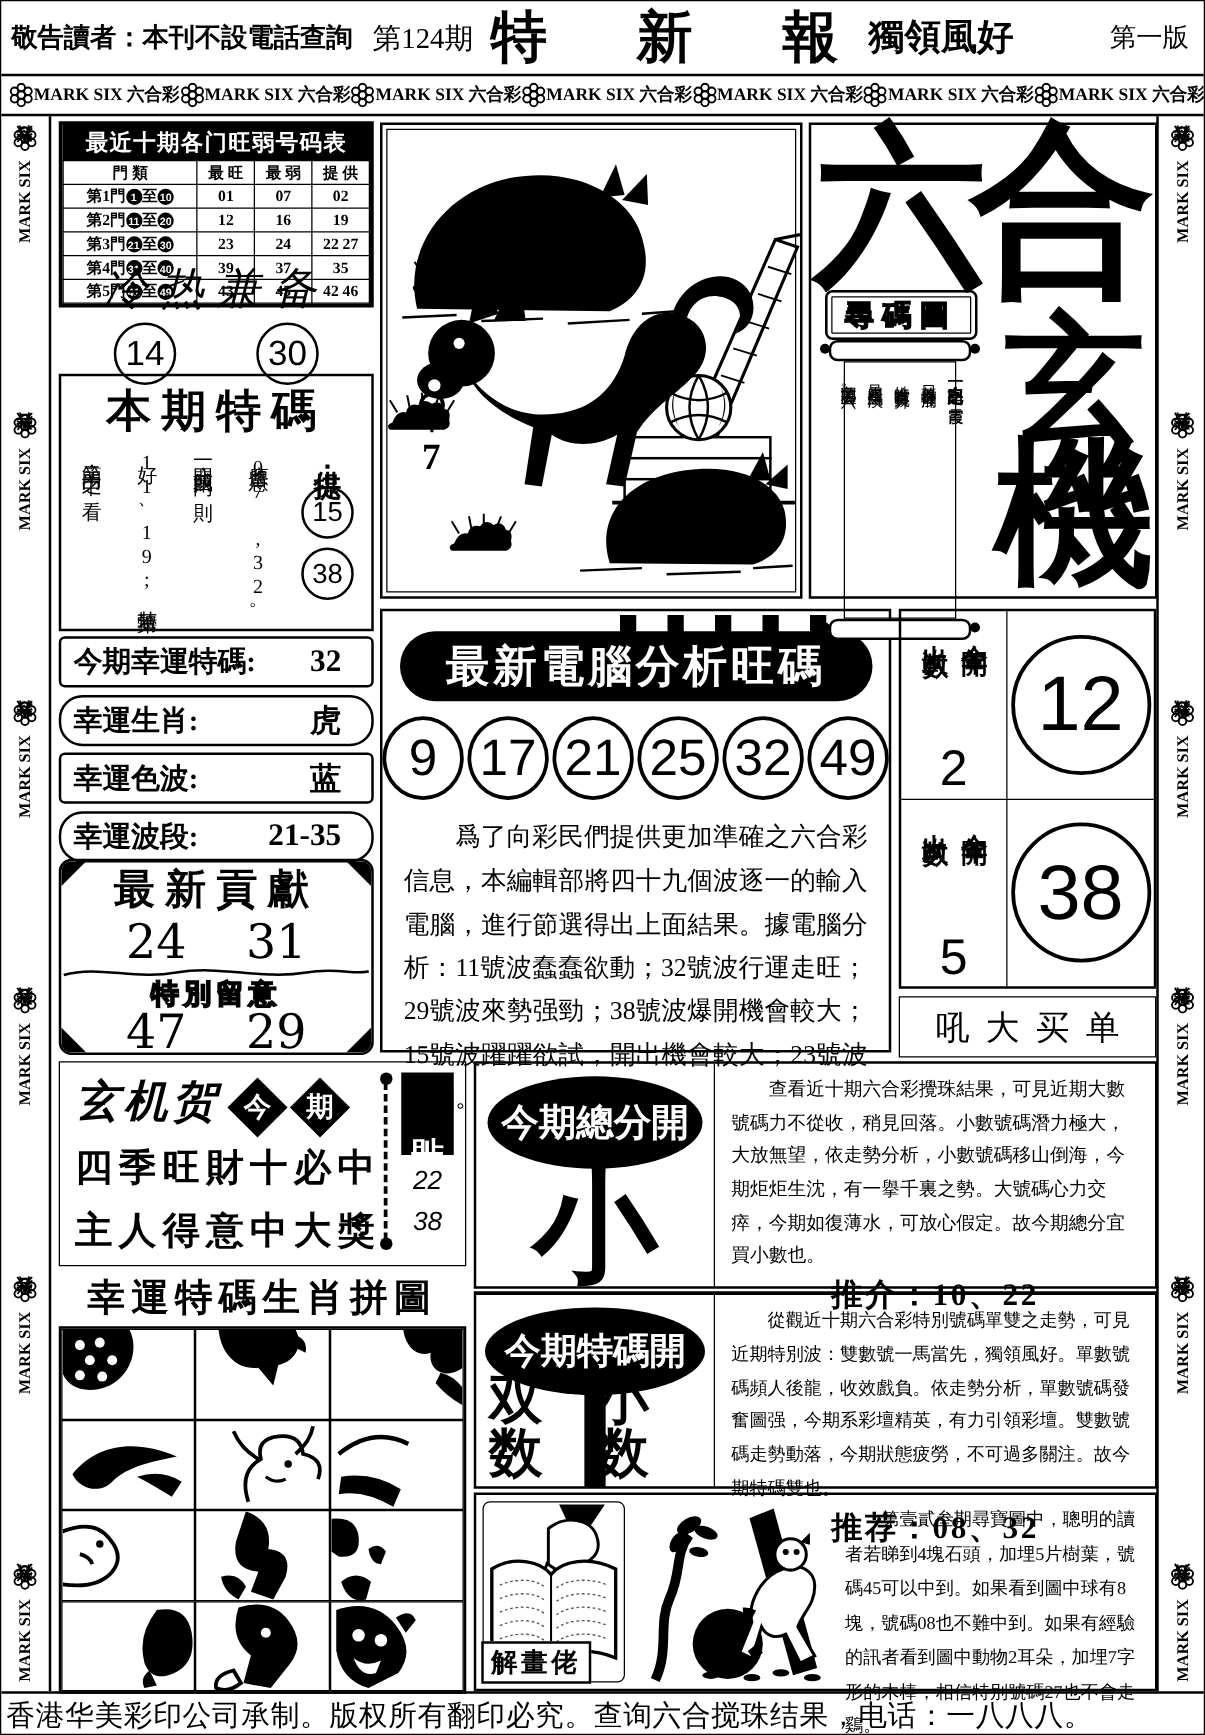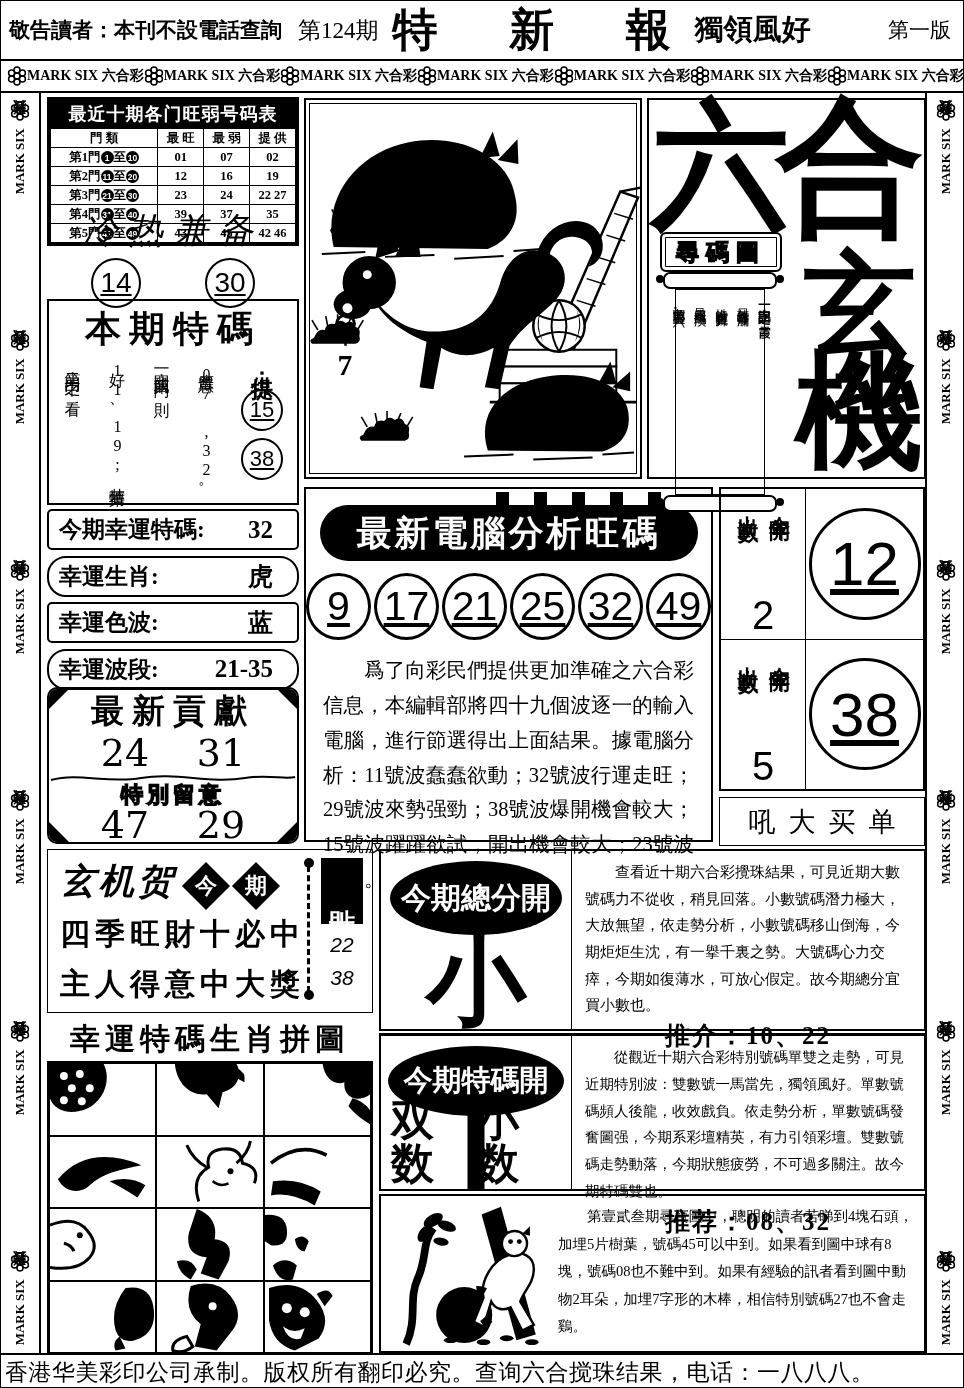--- a/index.html
+++ b/index.html
@@ -29,21 +29,21 @@
   .hot-title{background:#000;color:#fff;font-weight:bold;font-size:18px;text-align:center;padding:2px 0;letter-spacing:1px;}
   .hot-table table{width:100%;border-collapse:collapse;font-size:12.5px;font-weight:bold;}
   .hot-table th,.hot-table td{border:1px solid #000;text-align:center;padding:0.5px 1px;}
   .mini-circle{display:inline-flex;width:13px;height:13px;background:#000;color:#fff;border-radius:50%;
                font-size:8.5px;align-items:center;justify-content:center;vertical-align:middle;font-family:"Liberation Sans",sans-serif;}
   
   .cold-hot{left:46px;top:206px;width:252px;text-align:center;}
   .ch-title{font-size:35px;font-weight:normal;letter-spacing:10px;font-family:"DejaVu Serif",serif;font-style:italic;}
   .ch-nums{display:flex;justify-content:center;gap:64px;margin-top:4px;}
   .num-circle{border:2.5px solid #000;border-radius:50%;display:flex;align-items:center;justify-content:center;
-              font-family:"Liberation Sans",sans-serif;text-decoration:underline;}
+              font-family:"Liberation Sans",sans-serif;}
   .ch-nums .num-circle{width:46px;height:46px;font-size:28px;}
   
   .special-box{left:46px;top:298px;width:252px;height:206px;border:2px solid #000;}
   .sp-title{font-size:36px;font-weight:bold;text-align:center;letter-spacing:8px;margin-top:4px;font-family:"DejaVu Serif",serif;}
   .sp-body{display:flex;flex-direction:row-reverse;justify-content:space-between;padding:6px 14px 0 14px;}
   .vcol{writing-mode:vertical-rl;text-orientation:upright;font-size:16px;line-height:1.15;letter-spacing:2px;height:146px;}
   .sp-provide{display:flex;flex-direction:column;align-items:center;gap:7px;}
   .sp-provide .vlabel{writing-mode:vertical-rl;text-orientation:upright;font-size:22px;font-weight:bold;}
   .sp-provide .num-circle{width:38px;height:38px;font-size:22px;border-width:2px;}
   
@@ -857,20 +857,42 @@
         <span>小数</span>
       </div>
     </div>
     <div class="split-right">
       <div class="split-para">從觀近十期六合彩特別號碼單雙之走勢，可見近期特別波：雙數號一馬當先，獨領風好。單數號碼頻人後龍，收效戲負。依走勢分析，單數號碼發奮圖强，今期系彩壇精英，有力引領彩壇。雙數號碼走勢動落，今期狀態疲勞，不可過多關注。故今期特碼雙也。</div>
       <div class="split-reco">推荐：08、32</div>
     </div>
   </div>
 
   <div class="abs explain-box">
+    <div class="exp-bookpanel">
+      <svg viewBox="0 0 104 130">
+        <path d="M56,0 L90,0 L70,30 Z" fill="#000"></path>
+        <path d="M48,18 C60,8 80,10 84,24 C88,36 80,44 66,46 L58,48 C56,58 52,64 48,62 C44,60 46,52 48,46 Z" fill="#fff" stroke="#000" stroke-width="2.2"></path>
+        <path d="M47,44 C43,56 39,66 37,74 L43,77 C47,67 51,56 53,48 Z" fill="#fff" stroke="#000" stroke-width="2.2"></path>
+        <path d="M6,48 C22,38 42,42 50,52 C58,42 78,38 98,48 L98,114 C78,106 58,108 50,118 C42,108 22,106 6,114 Z" fill="#fff" stroke="#000" stroke-width="2.5"></path>
+        <line x1="50" y1="52" x2="50" y2="118" stroke="#000" stroke-width="1.5"></line>
+        <g fill="none" stroke="#555" stroke-width="1" stroke-dasharray="2,2">
+          <path d="M12,60 C26,54 40,56 46,62"></path>
+            <path d="M12,70 C26,64 40,66 46,72"></path>
+            <path d="M12,80 C26,74 40,76 46,82"></path>
+            <path d="M12,90 C26,84 40,86 46,92"></path>
+            <path d="M12,100 C26,94 40,96 46,102"></path>
+          <path d="M54,62 C62,56 78,54 92,60"></path>
+            <path d="M54,72 C62,66 78,64 92,70"></path>
+            <path d="M54,82 C62,76 78,74 92,80"></path>
+            <path d="M54,92 C62,86 78,84 92,90"></path>
+            <path d="M54,102 C62,96 78,94 92,100"></path>
+        </g>
+      </svg>
+      <div class="exp-label">解畫佬</div>
+    </div>
     <div class="exp-art">
       <svg viewBox="0 0 168 150">
         <path d="M18,148 C30,122 20,102 30,80 C40,58 34,44 46,28" fill="none" stroke="#000" stroke-width="8"></path>
         <g fill="#000">
             <ellipse cx="46" cy="20" rx="11" ry="6" transform="rotate(-30 46 20)"></ellipse>
             <ellipse cx="60" cy="26" rx="10" ry="5" transform="rotate(20 60 26)"></ellipse>
             <ellipse cx="36" cy="34" rx="9" ry="5" transform="rotate(-60 36 34)"></ellipse>
             <ellipse cx="54" cy="42" rx="8" ry="4" transform="rotate(10 54 42)"></ellipse>
           </g>
         <circle cx="78" cy="118" r="29" fill="#000"></circle>

